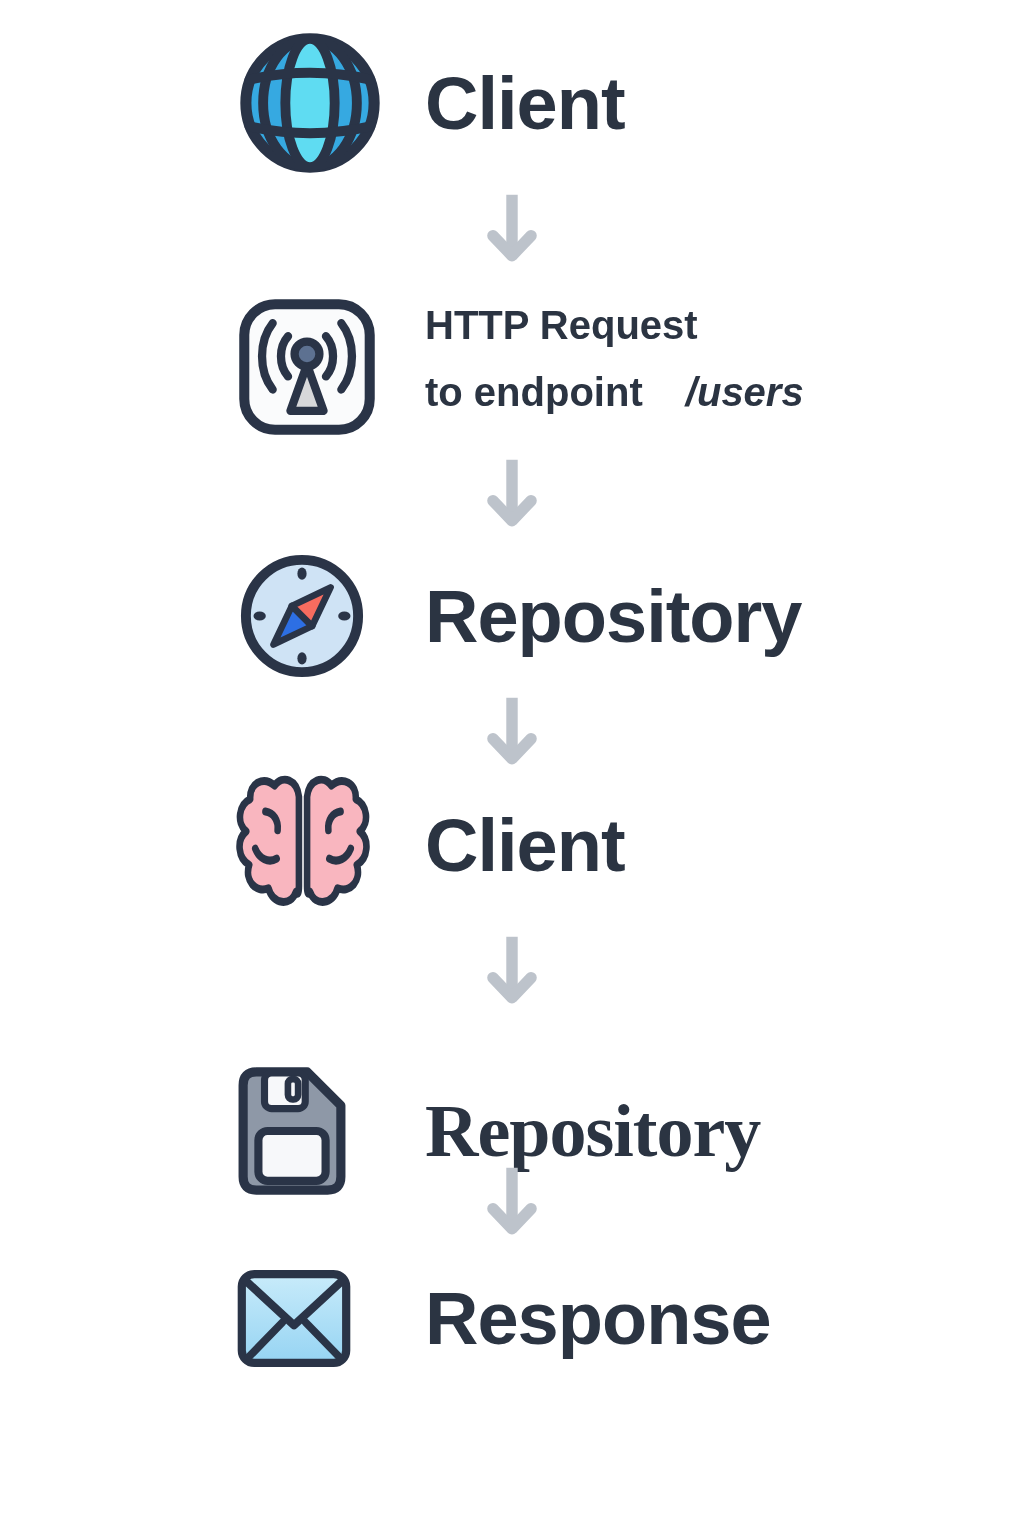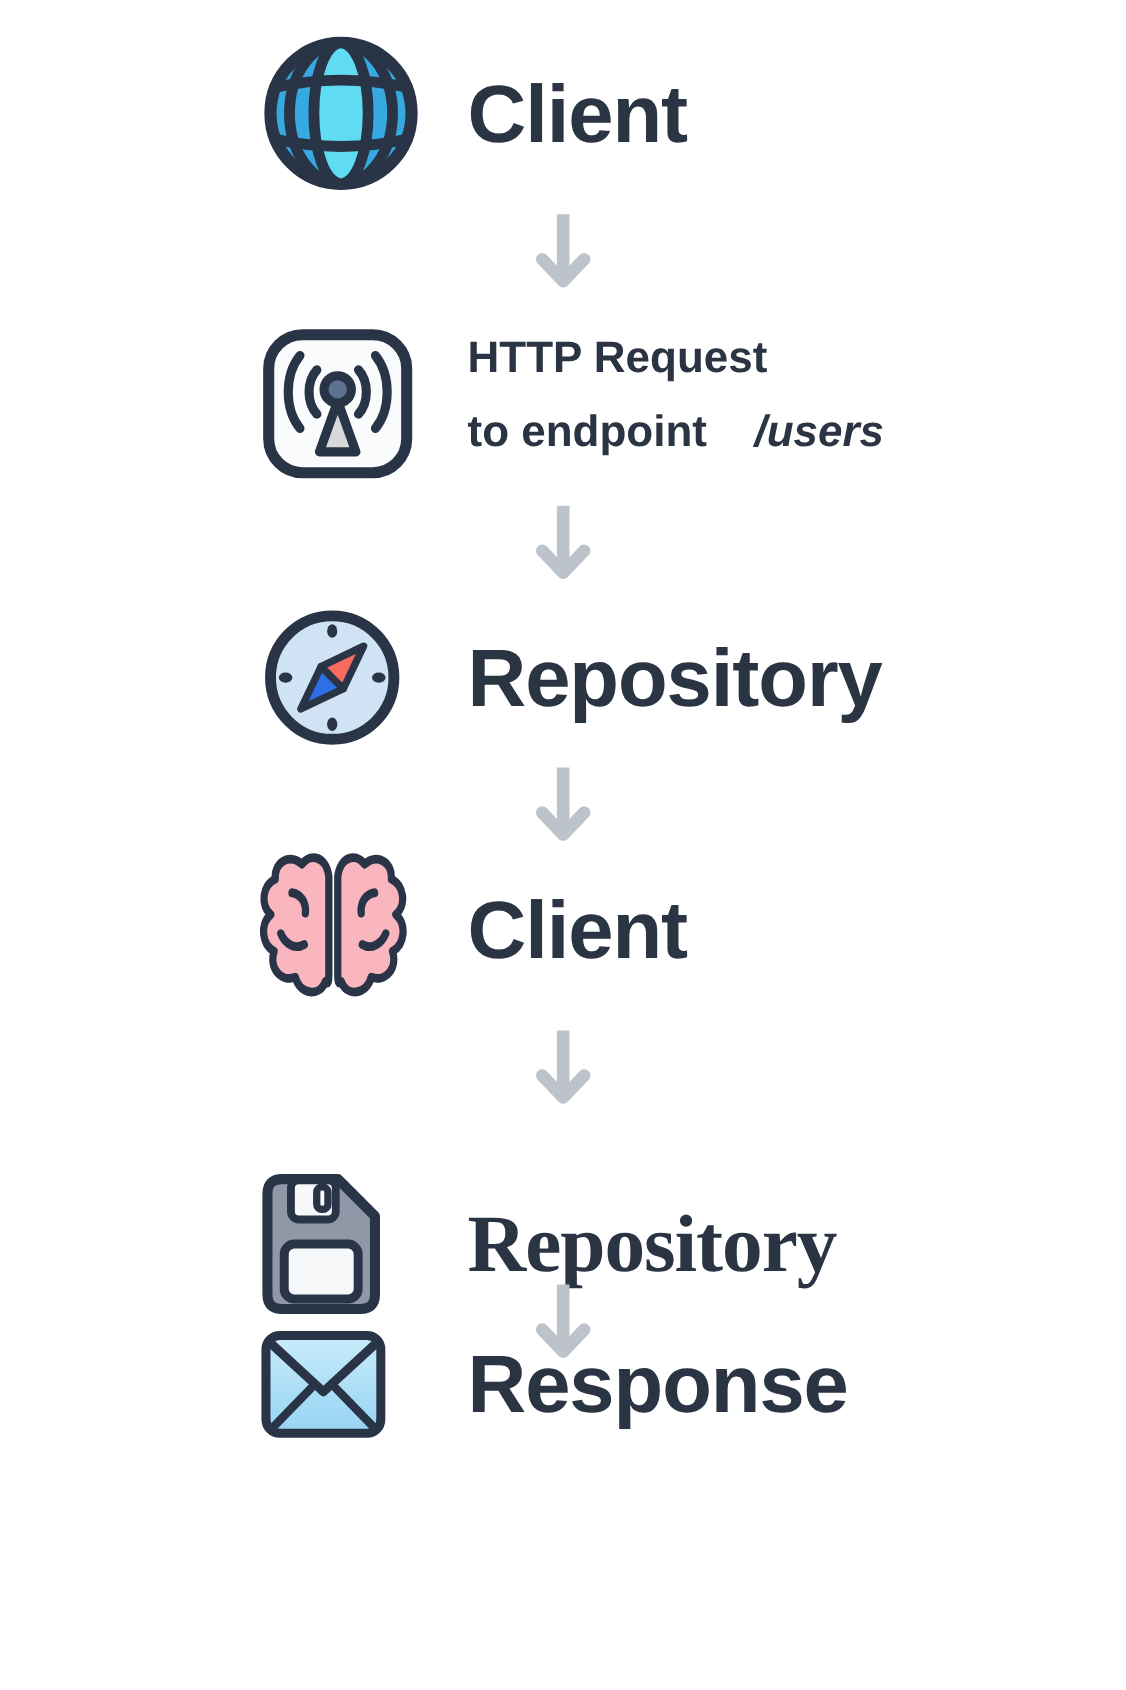--- a/index.html
+++ b/index.html
@@ -21,21 +21,21 @@
     line-height:67px;white-space:nowrap;transform:translateY(-8px);
   }
   .step-sublabel .it{font-style:italic;margin-left:32px;}
   .arrow{position:absolute;left:512px;transform:translateX(-50%);}
   
   #row-client    {top:28px;  height:150px;}
   #row-request   {top:293px; height:147px;}
   #row-controller{top:549px; height:134px;}
   #row-service   {top:772px; height:146px;}
   #row-repository{top:1064px;height:134px;font-family:Liberation Serif, serif;}
-  #row-response  {top:1206px;height:104px;}
+  #row-response  {top:1266px;height:104px;}
   #arrow-1{top:190px;}
   #arrow-2{top:455px;}
   #arrow-3{top:693px;}
   #arrow-4{top:932px;}
   #arrow-5{top:1163px;}
   
   .ol{stroke:var(--icon-outline,#2A3447);stroke-linecap:round;stroke-linejoin:round;}
   .nofill{fill:none;}
 </style>
 </head>

